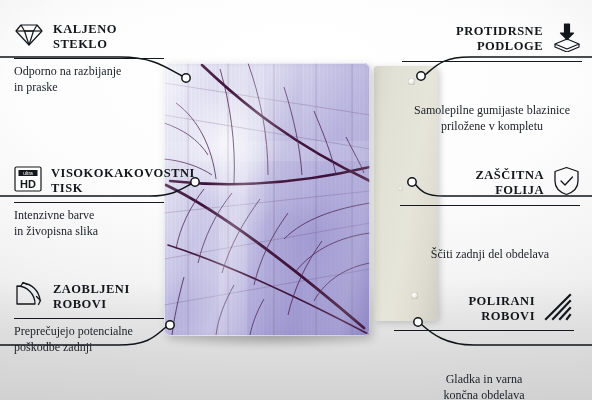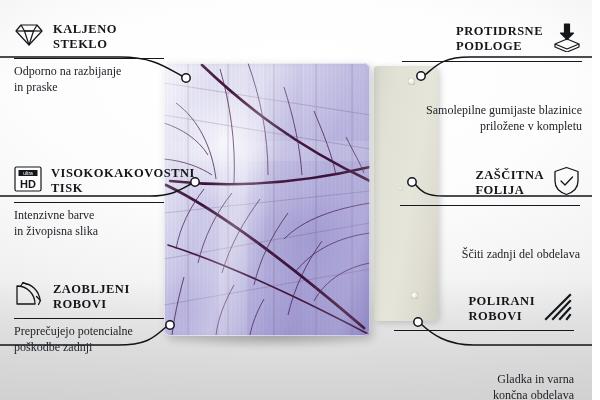--- a/index.html
+++ b/index.html
@@ -70,27 +70,27 @@
 
   
   .callout{position:absolute;}
   .callout .row{display:flex;align-items:center;gap:9px;}
   .callout.right .row{justify-content:flex-end;}
   .ttl{
     font-family:"Liberation Serif", serif;
     font-size:12.5px;letter-spacing:.5px;color:#13161a;line-height:1.22;font-weight:700;
     text-transform:uppercase;white-space:nowrap;
   }
-  .callout.right .ttl{text-align:left;}
+  .callout.right .ttl{text-align:right;}
   .rule{height:1px;background:#15181c;margin:5px 0 4px 0;}
   .sub{
     font-family:"Liberation Serif", serif;
     font-size:12px;color:#20242a;line-height:1.35;white-space:pre-line;
   }
-  .callout.right .sub{text-align:right;margin-top:40px;}
+  .callout.right .sub{text-align:center;margin-top:40px;}
   .ico{flex:0 0 auto;display:block;}
 
   svg.conn{position:absolute;left:0;top:0;width:600px;height:400px;pointer-events:none;overflow:visible;}
 </style>
 </head>
 <body>
 
 <div id="stage">
 
   <div class="vign"></div>

